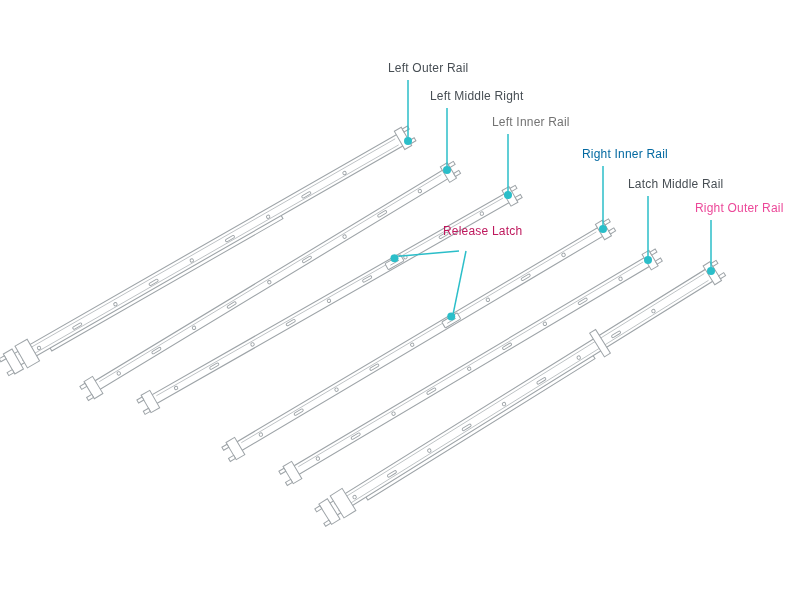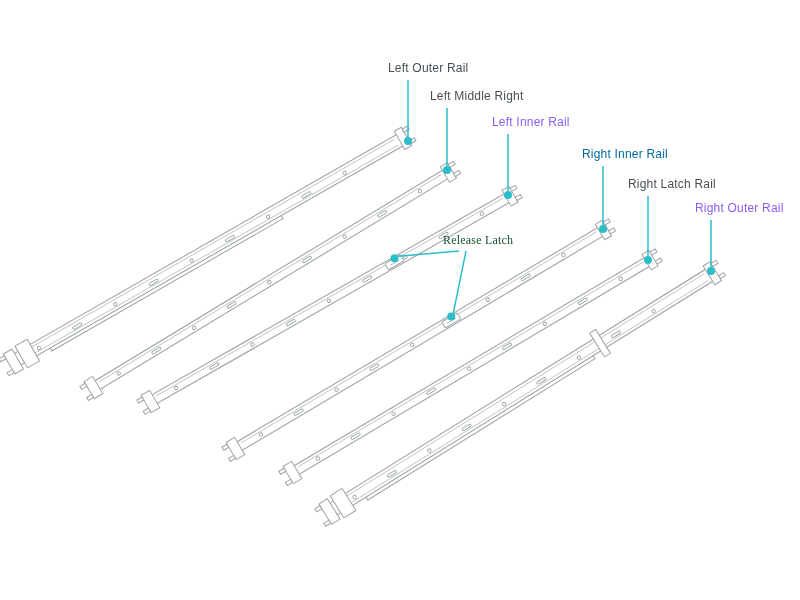--- a/index.html
+++ b/index.html
@@ -167,23 +167,23 @@
         <circle cx="394.47956101381715" cy="258.26249017579073" r="4" fill="#2BBEC9"></circle>
         <polyline points="466,251 453.2433633560246,313.3853563579218" fill="none" stroke="#2BBEC9" stroke-width="1.5"></polyline>
         <circle cx="451.2433633560246" cy="316.3853563579218" r="4" fill="#2BBEC9"></circle>
       </g>
   </svg>
 
   <div class="label" style="left: 388px; top: 61px; color: rgb(71, 78, 84);">Left Outer Rail</div>
 
   <div class="label" style="left: 430px; top: 89px; color: rgb(71, 78, 84);">Left Middle Right</div>
 
-  <div class="label" style="left: 492px; top: 115px; color: #8b5cf6;">Left Inner Rail</div>
+  <div class="label" style="left: 492px; top: 115px; color: #737373;">Left Inner Rail</div>
 
   <div class="label" style="left: 582px; top: 147px; color: #0369a1;">Right Inner Rail</div>
 
-  <div class="label" style="left: 628px; top: 177px; color: rgb(71, 78, 84);">Right Latch Rail</div>
+  <div class="label" style="left: 628px; top: 177px; color: rgb(71, 78, 84);">Latch Middle Rail</div>
 
-  <div class="label" style="left: 695px; top: 201px; color: #8b5cf6;">Right Outer Rail</div>
+  <div class="label" style="left: 695px; top: 201px; color: #ec4899;">Right Outer Rail</div>
 
-  <div class="label" style="left: 443px; top: 233px; color: #14532d; font-family: Liberation Serif, serif;">Release Latch</div>
+  <div class="label" style="left: 443px; top: 224px; color: #be185d;">Release Latch</div>
 
 </div>
 
 </body></html>

